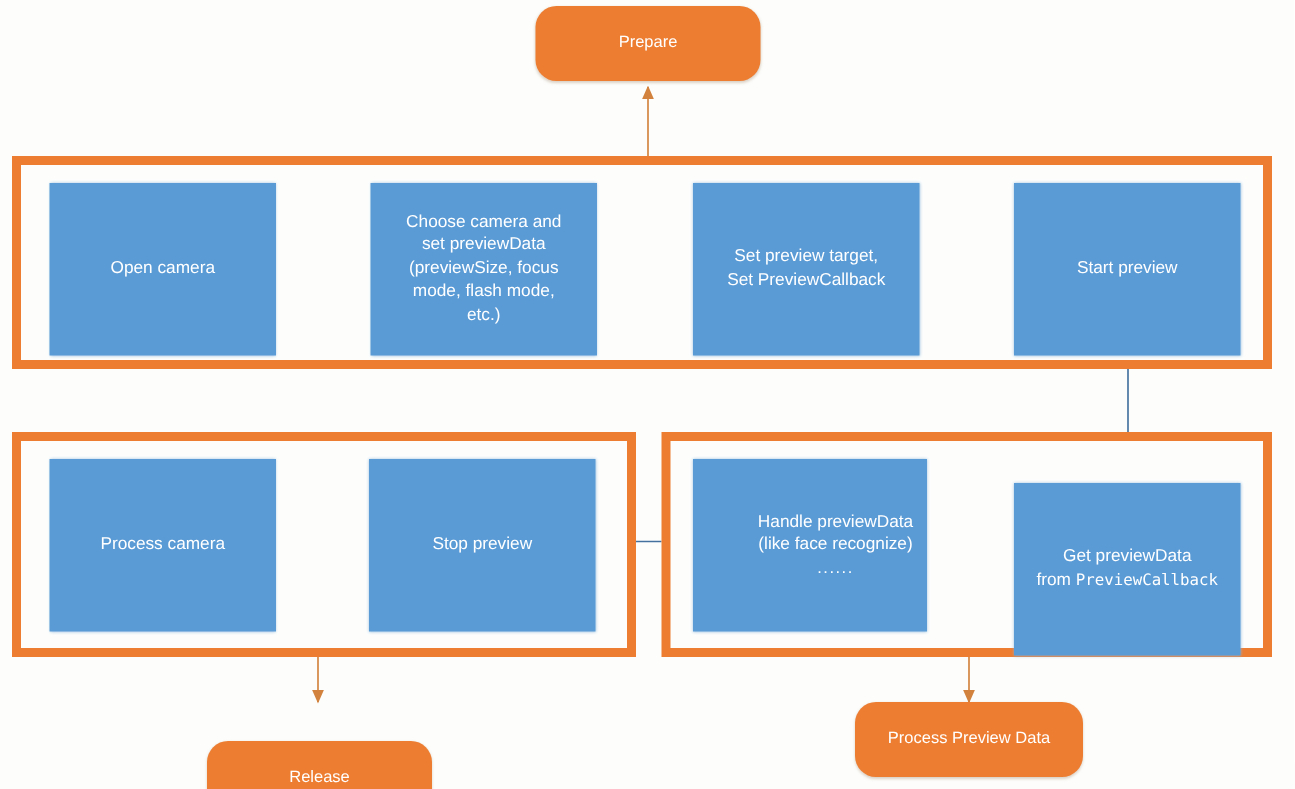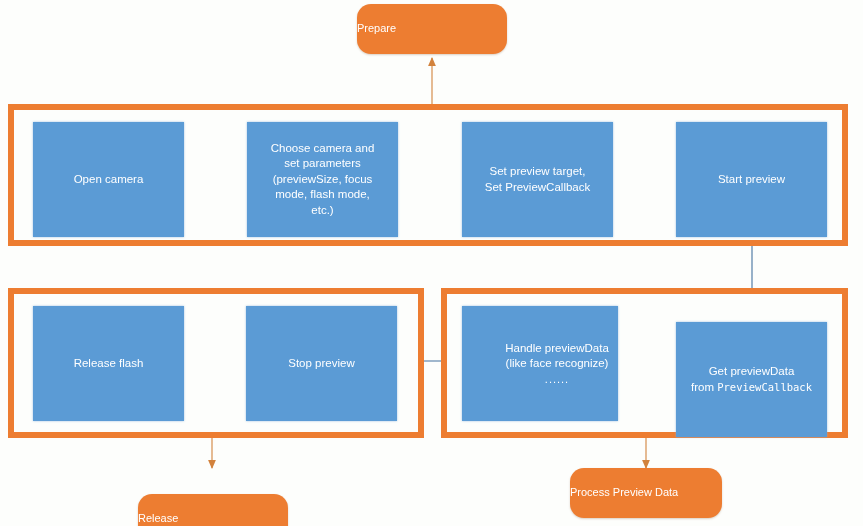--- a/index.html
+++ b/index.html
@@ -17,20 +17,21 @@
   }
 
   
   .term {
     position: absolute;
     background: #ed7d31;
     border-radius: 14px;
     color: #ffffff;
     display: flex;
     align-items: center;
+    justify-content: center;
     text-align: center;
     font-size: 11px;
     line-height: 1.25;
     box-shadow: 0 1px 2px rgba(120,70,30,0.25);
   }
 
   
   .group {
     position: absolute;
     border: 6px solid #ed7d31;
@@ -147,40 +148,40 @@
 
   <div class="group" style="left:441px; top:288px; width:407px; height:150px;"></div>
 
   <div class="proc" style="left:33px; top:122px; width:151px; height:115px;">
     <span>Open camera</span>
   </div>
 
   <div class="proc" style="left:247px; top:122px; width:151px; height:115px;">
     <div>
       <span>Choose camera and</span><br>
-      <span>set parameters</span><br>
+      <span>set previewData</span><br>
       <span>(previewSize, focus</span><br>
       <span>mode, flash mode,</span><br>
       <span>etc.)</span>
     </div>
   </div>
 
   <div class="proc" style="left:462px; top:122px; width:151px; height:115px;">
     <div>
       <span>Set preview target,</span><br>
       <span>Set PreviewCallback</span>
     </div>
   </div>
 
   <div class="proc" style="left:676px; top:122px; width:151px; height:115px;">
     <span>Start preview</span>
   </div>
 
   <div class="proc" style="left:33px; top:306px; width:151px; height:115px;">
-    <span>Release flash</span>
+    <span>Process camera</span>
   </div>
 
   <div class="proc" style="left:246px; top:306px; width:151px; height:115px;">
     <span>Stop preview</span>
   </div>
 
   <div class="proc" style="left:462px; top:306px; width:156px; height:115px;padding-left:40px;">
     <div>
       <span>Handle previewData</span><br>
       <span>(like face recognize)</span>

